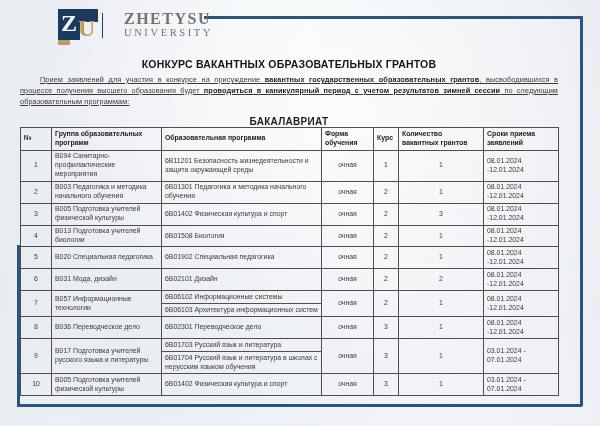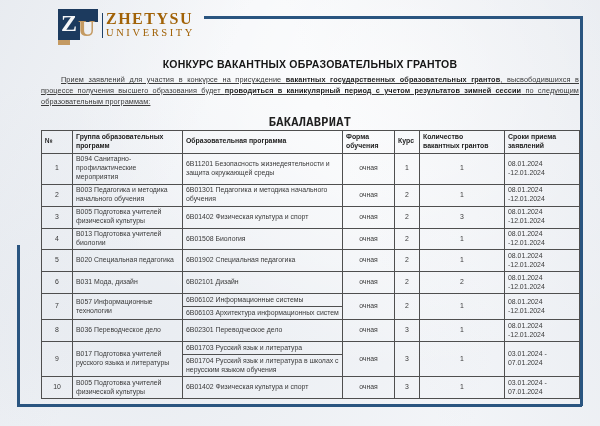--- a/index.html
+++ b/index.html
@@ -24,34 +24,34 @@
   
   .logo { position:absolute; left:58px; top:9px; width:40px; height:38px; }
   .logo-navy-top  { position:absolute; left:0; top:0; width:40px; height:13px; background:#1c3a5e; }
   .logo-navy-left { position:absolute; left:0; top:0; width:22px; height:31px; background:#1c3a5e; }
   .logo-z { position:absolute; left:3px; top:2px; font-family:"Liberation Serif", serif;
             font-weight:bold; font-size:24px; line-height:24px; color:#f5f6f8; }
   .logo-u { position:absolute; left:20px; top:7px; font-family:"Liberation Serif", serif;
             font-weight:bold; font-size:24px; line-height:24px; color:#c49a62; }
   .logo-tan-bar { position:absolute; left:0; top:31px; width:12px; height:5px; background:#c49a62; }
   .logo-divider { position:absolute; left:102px; top:13px; width:1px; height:25px; background:#1e4066; }
-  .wordmark { position:absolute; left:106px; top:10px; color:#a16207; }
+  .wordmark { position:absolute; left:124px; top:10px; color:#737373; }
   .wordmark-main { font-family:"Liberation Serif", serif; font-weight:bold;
                    font-size:16px; line-height:17px; letter-spacing:1.5px; }
   .wordmark-sub  { font-family:"Liberation Serif", serif; font-weight:normal;
                    font-size:10.5px; line-height:12px; letter-spacing:2.6px;text-align:center; }
 
-  .content { position:absolute; left:41px; top:58px; width:538px; }
+  .content { position:absolute; left:20px; top:58px; width:538px; }
   .doc-title { text-align:center; font-weight:bold; font-size:10.5px;
                letter-spacing:0.2px; color:#161616; margin-bottom:5px; }
   .intro { font-size:7.3px; line-height:1.5; text-align:justify; text-indent:20px;
            color:#3a3a3a; letter-spacing:0.1px;text-decoration:underline; }
   .intro b { color:#1d1d1d; }
-  .section-label { text-align:center; font-weight:bold; font-size:12px;
-                   color:#1f1f1f; margin-top:8px; margin-bottom:0; letter-spacing:0.3px;font-family:Liberation Mono, monospace; }
+  .section-label { text-align:center; font-weight:bold; font-size:10px;
+                   color:#1f1f1f; margin-top:8px; margin-bottom:0; letter-spacing:0.3px; }
 
   table { border-collapse:collapse; width:538px; table-layout:fixed;
           font-size:6.9px; line-height:1.3; color:#3a3a3a; }
   th, td { border:1px solid #4f4f4f; padding:1.5px 3px; vertical-align:middle;
            overflow:hidden; }
   th { font-weight:bold; text-align:left; color:#1c1c1c; padding:2px 3px; }
   td.center, th.center { text-align:center; }
   td.programs-split { padding:0; }
   .prog-item { padding:1.5px 3px; border-bottom:1px solid #4f4f4f; }
   .prog-item:last-child { border-bottom:none; }

